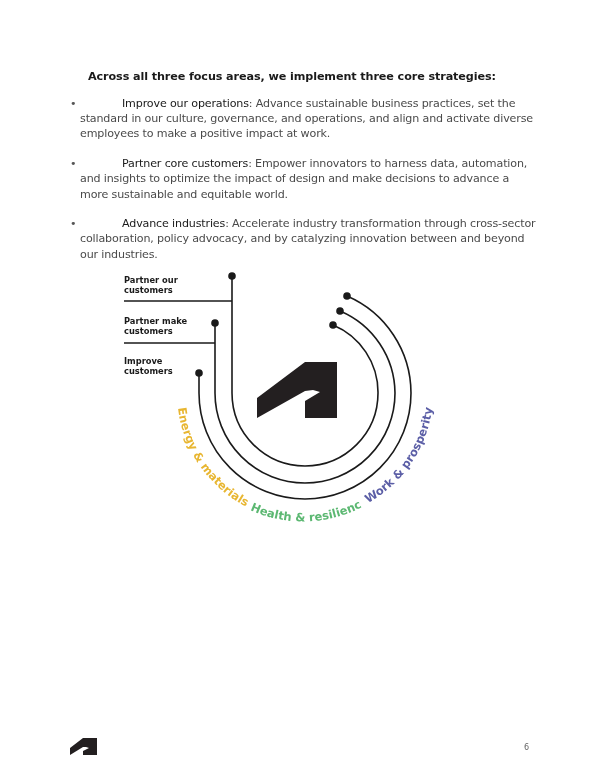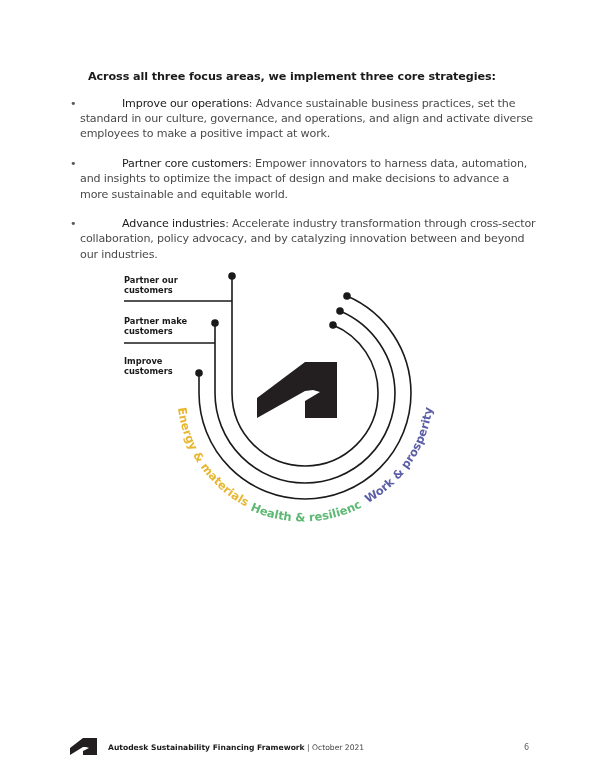--- a/index.html
+++ b/index.html
@@ -91,17 +91,14 @@
     <text font-family="DejaVu Sans, sans-serif" font-weight="bold" font-size="11.5" fill="#5b5ea6">
       <textPath href="#arc-work">Work &amp; prosperity</textPath>
     </text>
   </svg>
 </div>
 
 <div class="footer">
   <svg class="footer-logo" width="28" height="20" viewBox="0 0 28 20">
     <polygon points="0,11 0,18 13,10 16,10 19,11 13,14 13,18 27,18 27,1 13,1" fill="#231f20"></polygon>
   </svg>
-  <div class="footer-text">
-    <span class="brand">Autodesk Sustainability Financing Framework</span><span> | </span><span>October 2021</span>
-  </div>
   <div class="footer-page">6</div>
 </div>
 
 </body></html>

